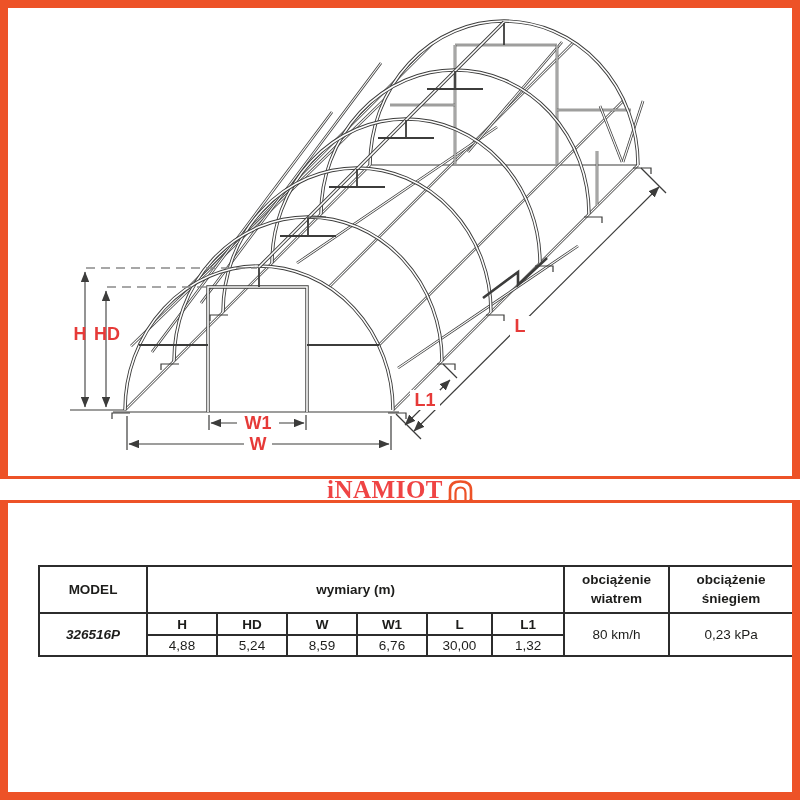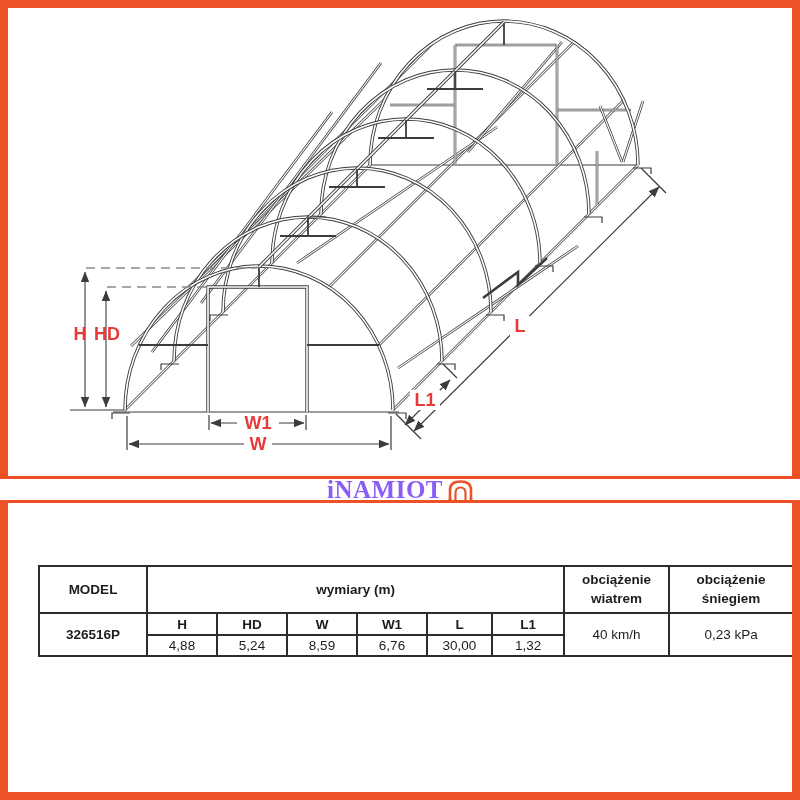--- a/index.html
+++ b/index.html
@@ -5,21 +5,21 @@
   html,body{margin:0;padding:0;background:#fff;}
   body{width:800px;height:800px;position:relative;overflow:hidden;
        font-family:"Liberation Sans",sans-serif;color:#1d1d1b;}
   .frame{position:absolute;inset:0;border:8px solid #ED5227;box-sizing:border-box;z-index:5;}
   .diagram{position:absolute;left:0;top:0;width:800px;height:476px;z-index:1;}
   .logo-band{position:absolute;left:0;top:476px;width:800px;height:27px;box-sizing:border-box;
              border-top:3px solid #ED5227;border-bottom:3px solid #ED5227;background:#fff;
              display:flex;align-items:center;justify-content:center;z-index:6;}
   .logo{display:flex;align-items:center;gap:5px;}
   .logo-text{font-family:"Liberation Serif",serif;font-weight:700;font-size:25px;
-             letter-spacing:.5px;color:#8b5cf6;line-height:1;}
+             letter-spacing:.5px;color:#ef4444;line-height:1;}
   .logo-icon{display:block;}
   
   .thin{fill:none;stroke:#3C3C3B;stroke-width:1.2;}
   .solid{fill:none;stroke:#3C3C3B;stroke-width:1.8;}
   .tubd{fill:none;stroke:#3C3C3B;stroke-width:3.4;}
   .tubw{fill:none;stroke:#fff;stroke-width:1.6;}
   .pd{fill:none;stroke:#3C3C3B;stroke-width:2.6;}
   .pw{fill:none;stroke:#fff;stroke-width:1.1;}
   .dim{fill:none;stroke:#3C3C3B;stroke-width:1.1;}
   .dsh{fill:none;stroke:#8b8b8b;stroke-width:1.3;stroke-dasharray:9 6;}
@@ -30,21 +30,21 @@
              table-layout:fixed;z-index:2;}
   table.spec td{border:2px solid #2c2c2c;text-align:center;vertical-align:middle;
                 padding:0;font-size:13.5px;color:#1d1d1b;background:#fff;}
   tr.r1 td{height:45px;}
   tr.r2 td{height:20px;}
   tr.r3 td{height:19px;}
   td.b{font-weight:700;}
   td.hdr-model{font-size:15px;}
   td.hdr-dims{font-size:16px;}
   td.hdr-two{font-size:14.5px;line-height:1.35;margin-top:15px;}
-  td.model-no{font-size:17px;}
+  td.model-no{font-size:17px;font-style:italic;}
   td.sub{font-size:13px;}
 </style>
 </head>
 <body>
 
 <div class="frame"></div>
 
 <svg class="diagram" viewBox="0 0 800 476" xmlns="http://www.w3.org/2000/svg">
   <defs>
     <marker id="ar" viewBox="0 0 10 8" refX="9.5" refY="4" markerWidth="10" markerHeight="8" orient="auto-start-reverse">
@@ -220,21 +220,21 @@
     </td>
   </tr>
   <tr class="r2">
     <td rowspan="2" class="b model-no">326516P</td>
     <td class="b sub">H</td>
     <td class="b sub">HD</td>
     <td class="b sub">W</td>
     <td class="b sub">W1</td>
     <td class="b sub">L</td>
     <td class="b sub">L1</td>
-    <td rowspan="2">40 km/h</td>
+    <td rowspan="2">80 km/h</td>
     <td rowspan="2">0,23 kPa</td>
   </tr>
   <tr class="r3">
     <td>4,88</td>
     <td>5,24</td>
     <td>8,59</td>
     <td>6,76</td>
     <td>30,00</td>
     <td>1,32</td>
   </tr>

